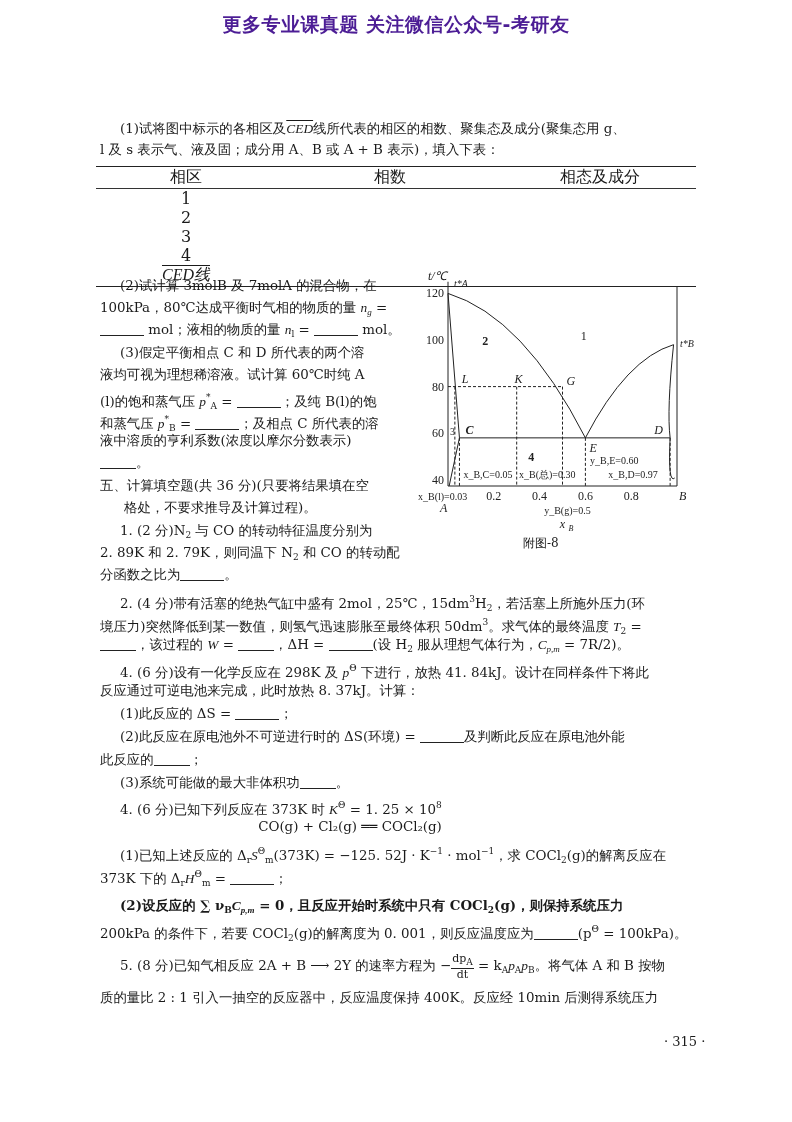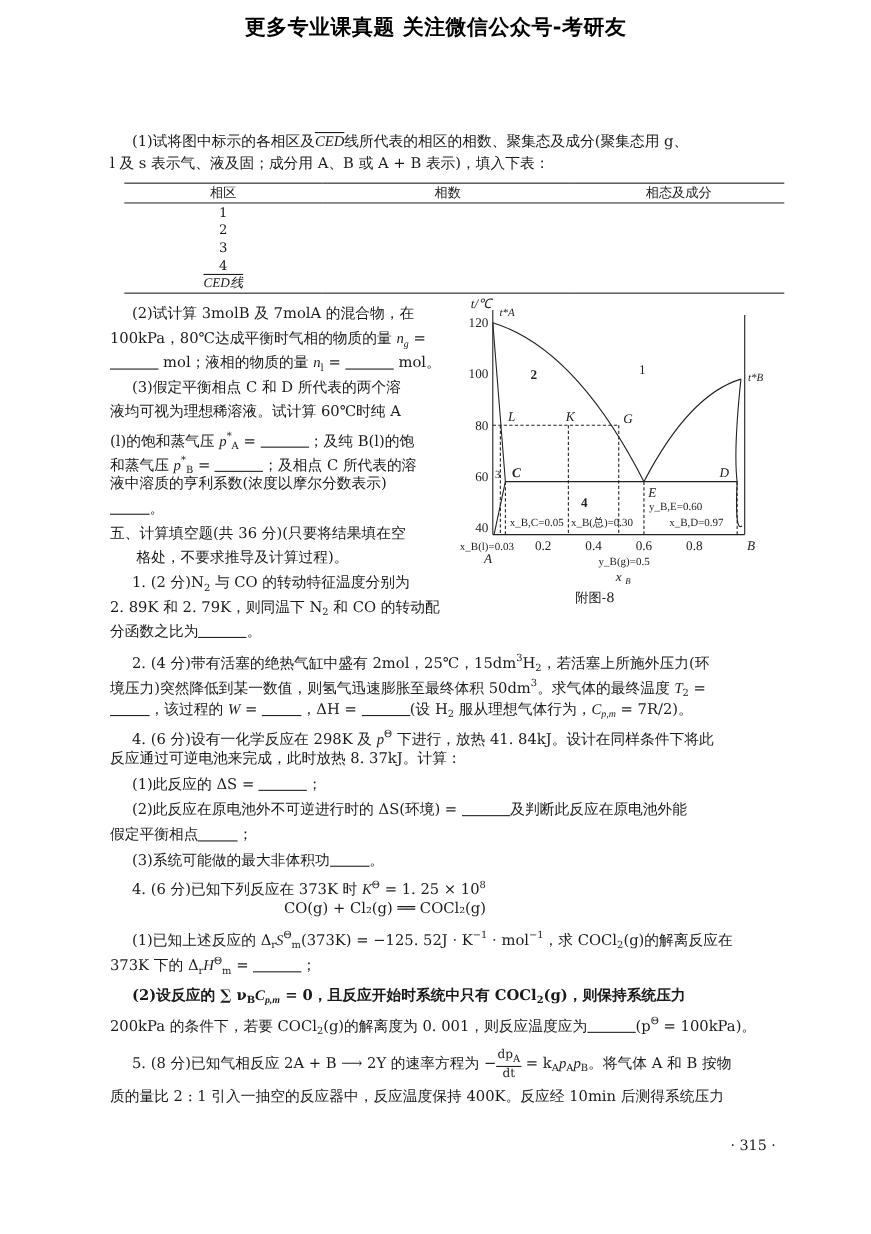--- a/index.html
+++ b/index.html
@@ -1,29 +1,29 @@
 <!DOCTYPE html>
 <html><head>
 <meta charset="utf-8">
 <style>
   html, body { margin:0; padding:0; background:#ffffff; }
   body { width:792px; height:1122px; position:relative; overflow:hidden;
          font-family:"DejaVu Serif","Liberation Serif",serif; color:#1a1a1a; }
   .banner { position:absolute; top:12px; left:0; width:792px; text-align:center;
             font-family:"DejaVu Sans","Liberation Sans",sans-serif; font-weight:bold;
-            font-size:19px; color:#000000; letter-spacing:0.5px; }
+            font-size:19px; color:#4c1d95; letter-spacing:0.5px; }
   .line { position:absolute; font-size:13.4px; white-space:nowrap; line-height:16px; }
   .ital { font-style:italic; font-family:"Liberation Serif",serif;text-align:center; }
   .ovl { text-decoration:overline; }
   .sub { font-size:9px; vertical-align:-3px; }
   .sup { font-size:9px; vertical-align:6px; }
   .blank { display:inline-block; width:44px; border-bottom:1px solid #222; height:12px; vertical-align:-2px; }
   .blank.short { width:36px; }
-  table.ans { position:absolute; left:113px; top:166px; width:600px; border-collapse:collapse;
-              font-size:12px; }
+  table.ans { position:absolute; left:96px; top:166px; width:600px; border-collapse:collapse;
+              font-size:16px; }
   table.ans th { font-weight:normal; border-top:1.6px solid #222; border-bottom:1px solid #333;
                  height:16px; padding:0; }
   table.ans td { height:16px; padding:0; text-align:center; }
   table.ans tr.last td { border-bottom:1.6px solid #222; }
   .fig { position:absolute; left:415px; top:268px; }
   .figcap { position:absolute; left:523px; top:535px; font-size:12px; }
   .eq { position:absolute; left:0; width:700px; text-align:center; font-size:13.4px; }
   .pgnum { position:absolute; left:664px; top:1034px; font-size:13px;text-align:right; }
   .frac { display:inline-block; text-align:center; vertical-align:middle; font-size:11px; line-height:11px; }
   .frac span { display:block; }
@@ -179,21 +179,21 @@
   <span>4. (6 分)设有一化学反应在 298K 及 </span><span class="ital">p</span><span class="sup">Θ</span><span> 下进行，放热 41. 84kJ。设计在同样条件下将此</span>
 </div>
 <div class="line" style="left:100px;top:683px;">反应通过可逆电池来完成，此时放热 8. 37kJ。计算：</div>
 <div class="line" style="left:120px;top:706px;">
   <span>(1)此反应的 ΔS = </span><span class="blank"></span><span>；</span>
 </div>
 <div class="line" style="left:120px;top:729px;">
   <span>(2)此反应在原电池外不可逆进行时的 ΔS(环境) = </span><span class="blank"></span><span>及判断此反应在原电池外能</span>
 </div>
 <div class="line" style="left:100px;top:752px;">
-  <span>假定平衡相点</span><span class="blank short"></span><span>；</span>
+  <span>此反应的</span><span class="blank short"></span><span>；</span>
 </div>
 <div class="line" style="left:120px;top:775px;">
   <span>(3)系统可能做的最大非体积功</span><span class="blank short"></span><span>。</span>
 </div>
 
 <div class="line" style="left:120px;top:797px;">
   <span>4. (6 分)已知下列反应在 373K 时 </span><span class="ital">K</span><span class="sup">Θ</span><span> = 1. 25 × 10</span><span class="sup">8</span>
 </div>
 <div class="eq" style="top:819px;">CO(g) + Cl₂(g) ══ COCl₂(g)</div>
 <div class="line" style="left:120px;top:843px;">

